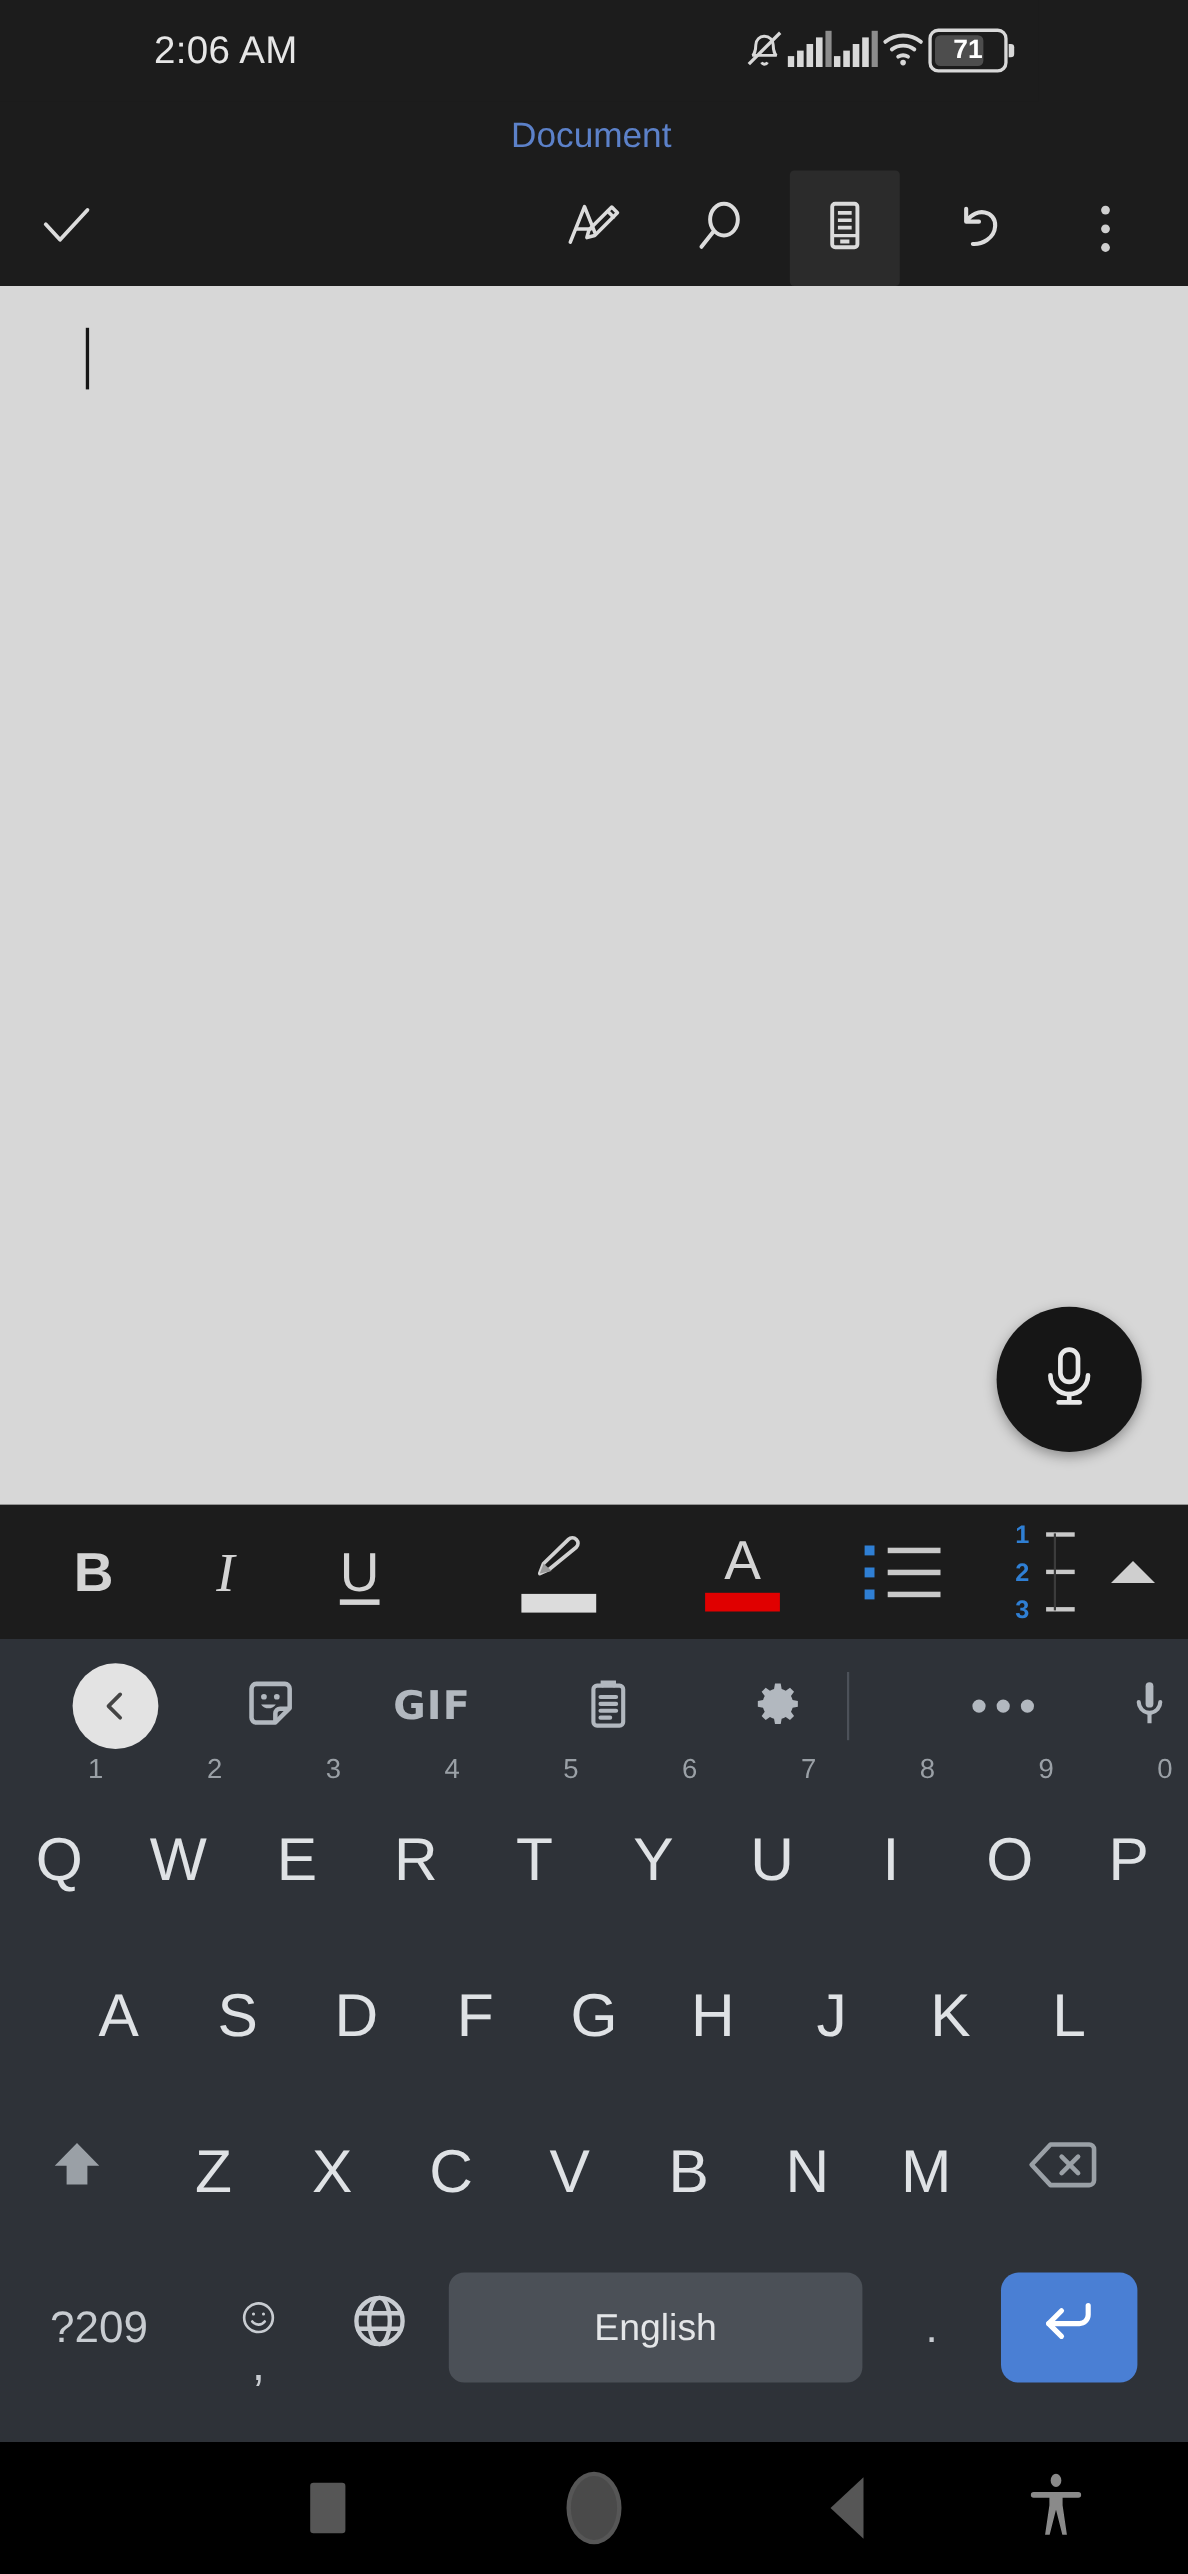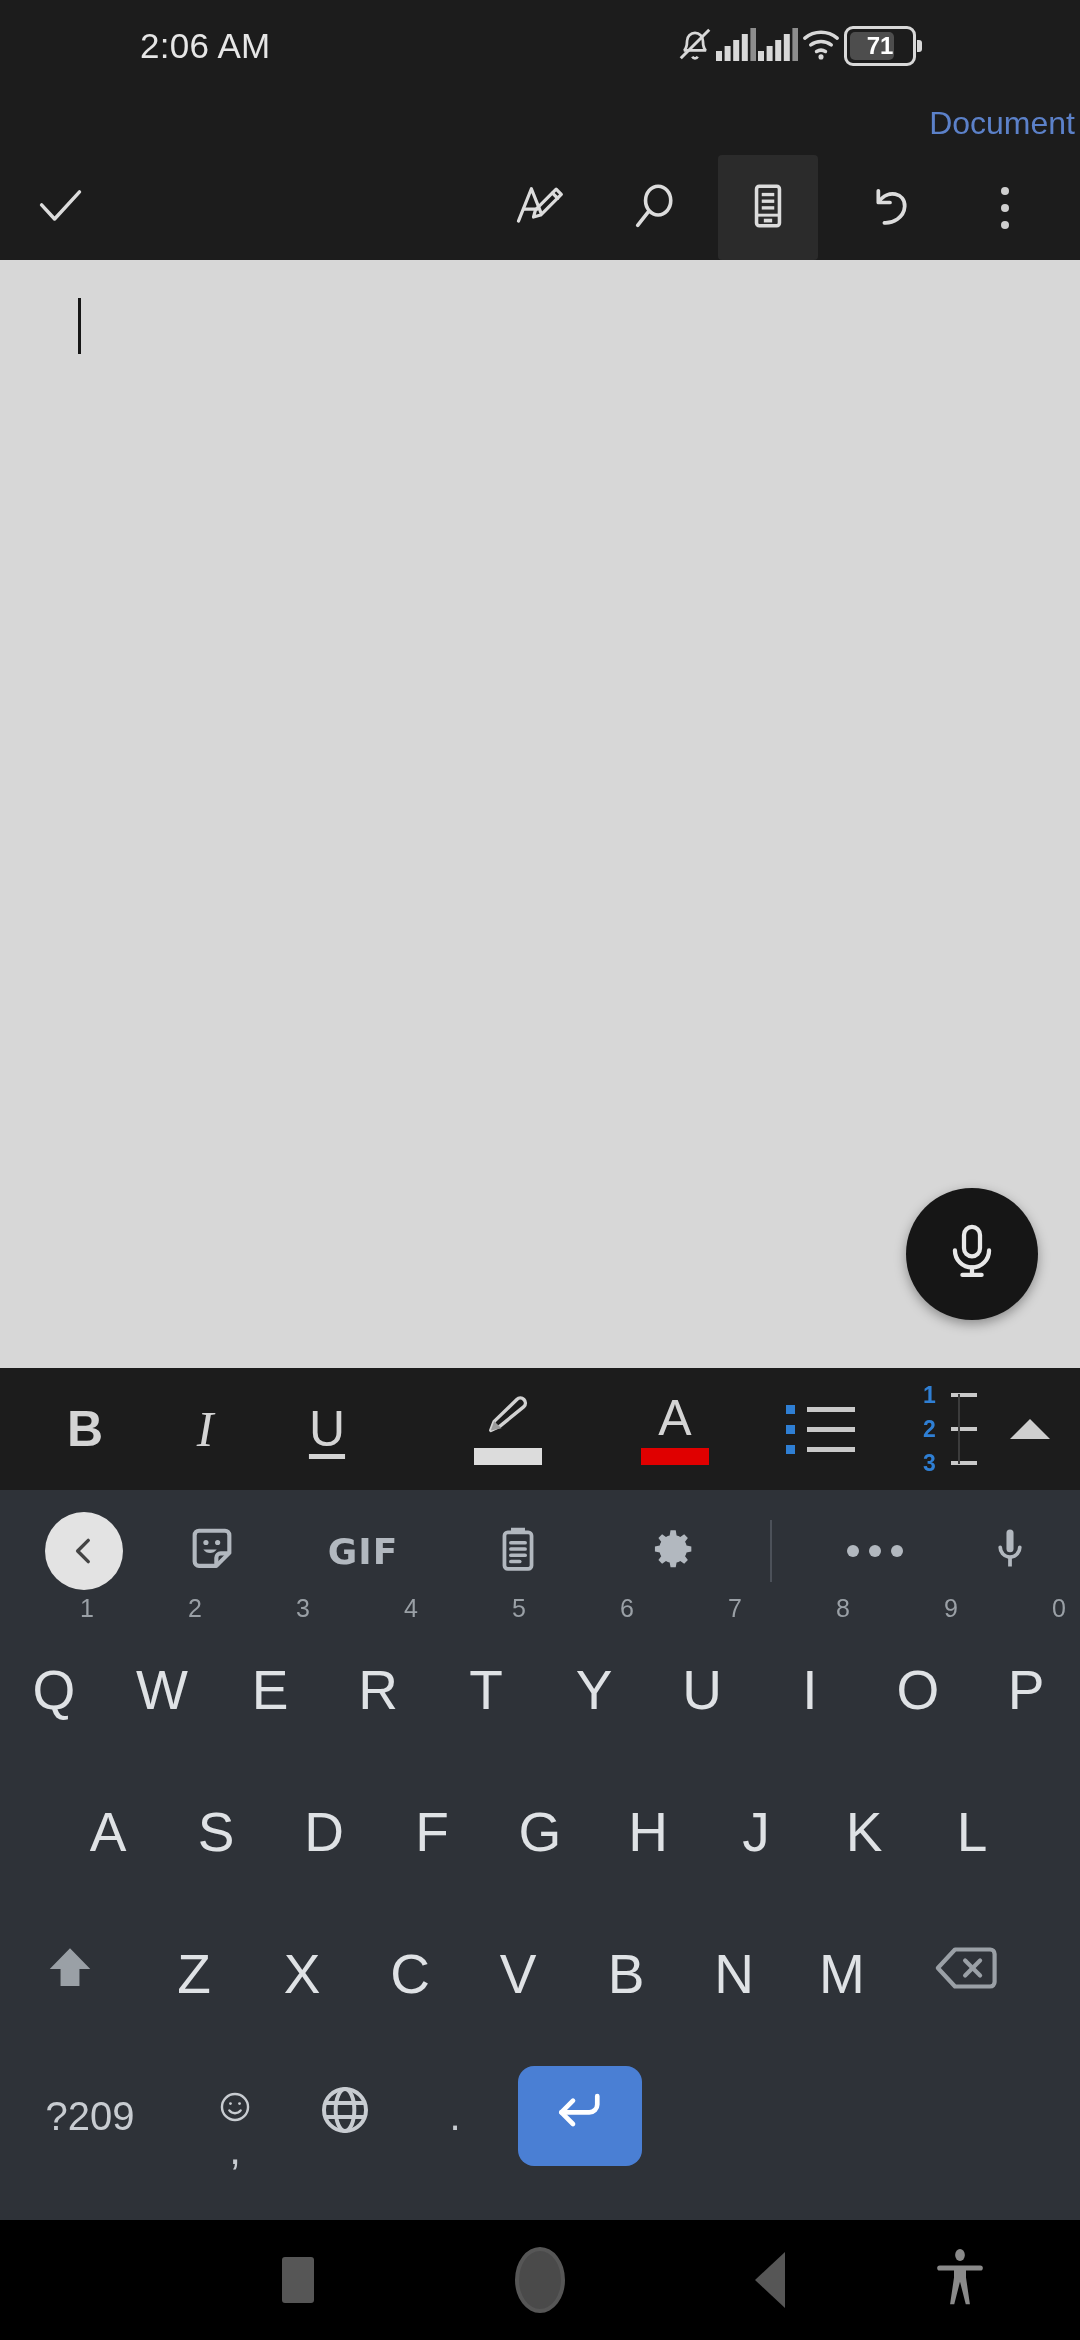--- a/index.html
+++ b/index.html
@@ -79,21 +79,21 @@
     font-weight: bold;
     line-height: 1;
   }
 
   
   .doc-title {
     position: absolute;
     top: 105px;
     left: 0;
     width: 1075px;
-    text-align: right;
+    text-align: center;
     color: #5c81c9;
     font-size: 32px;
   }
 
   
   .toolbar {
     position: absolute;
     top: 155px; left: 0;
     width: 1080px;
     height: 105px;
@@ -221,21 +221,21 @@
     top: 0; left: 0;
     width: 1080px;
     height: 122px;
   }
   .kbt {
     position: absolute;
     top: 0;
     height: 122px;
     display: flex;
     align-items: center;
-    justify-content: center;
+    justify-content: flex-end;
   }
   .kbt-back-circle {
     width: 78px; height: 78px;
     border-radius: 50%;
     background: #e3e3e3;
     display: flex;
     align-items: center;
     justify-content: center;
   }
   .gif-text {
@@ -742,20 +742,23 @@
         <span>
           <svg width="56" height="56" viewBox="0 0 24 24" fill="none" stroke="#c8ccd1" stroke-width="1.7">
             <circle cx="12" cy="12" r="9"></circle>
             <ellipse cx="12" cy="12" rx="4" ry="9"></ellipse>
             <line x1="3.2" y1="9" x2="20.8" y2="9"></line>
             <line x1="3.2" y1="15" x2="20.8" y2="15"></line>
           </svg>
         </span>
       </div>
 
+      <div class="key spacebar" style="width:376px;height:100px;margin:0 8px;">
+        <span>English</span>
+      </div>
 
       <div class="key sym-key" style="width:110px;height:140px;">
         <span>.</span>
       </div>
 
       <div class="key enterkey" style="width:124px;height:100px;margin-left:8px;">
         <span>
           <svg width="56" height="56" viewBox="0 0 24 24" fill="none" stroke="#ffffff" stroke-width="2" stroke-linecap="round" stroke-linejoin="round">
             <polyline points="9,8 4,13 9,18"></polyline>
             <path d="M4 13 h12 a3.4 3.4 0 0 0 3.4-3.4 V6"></path>

